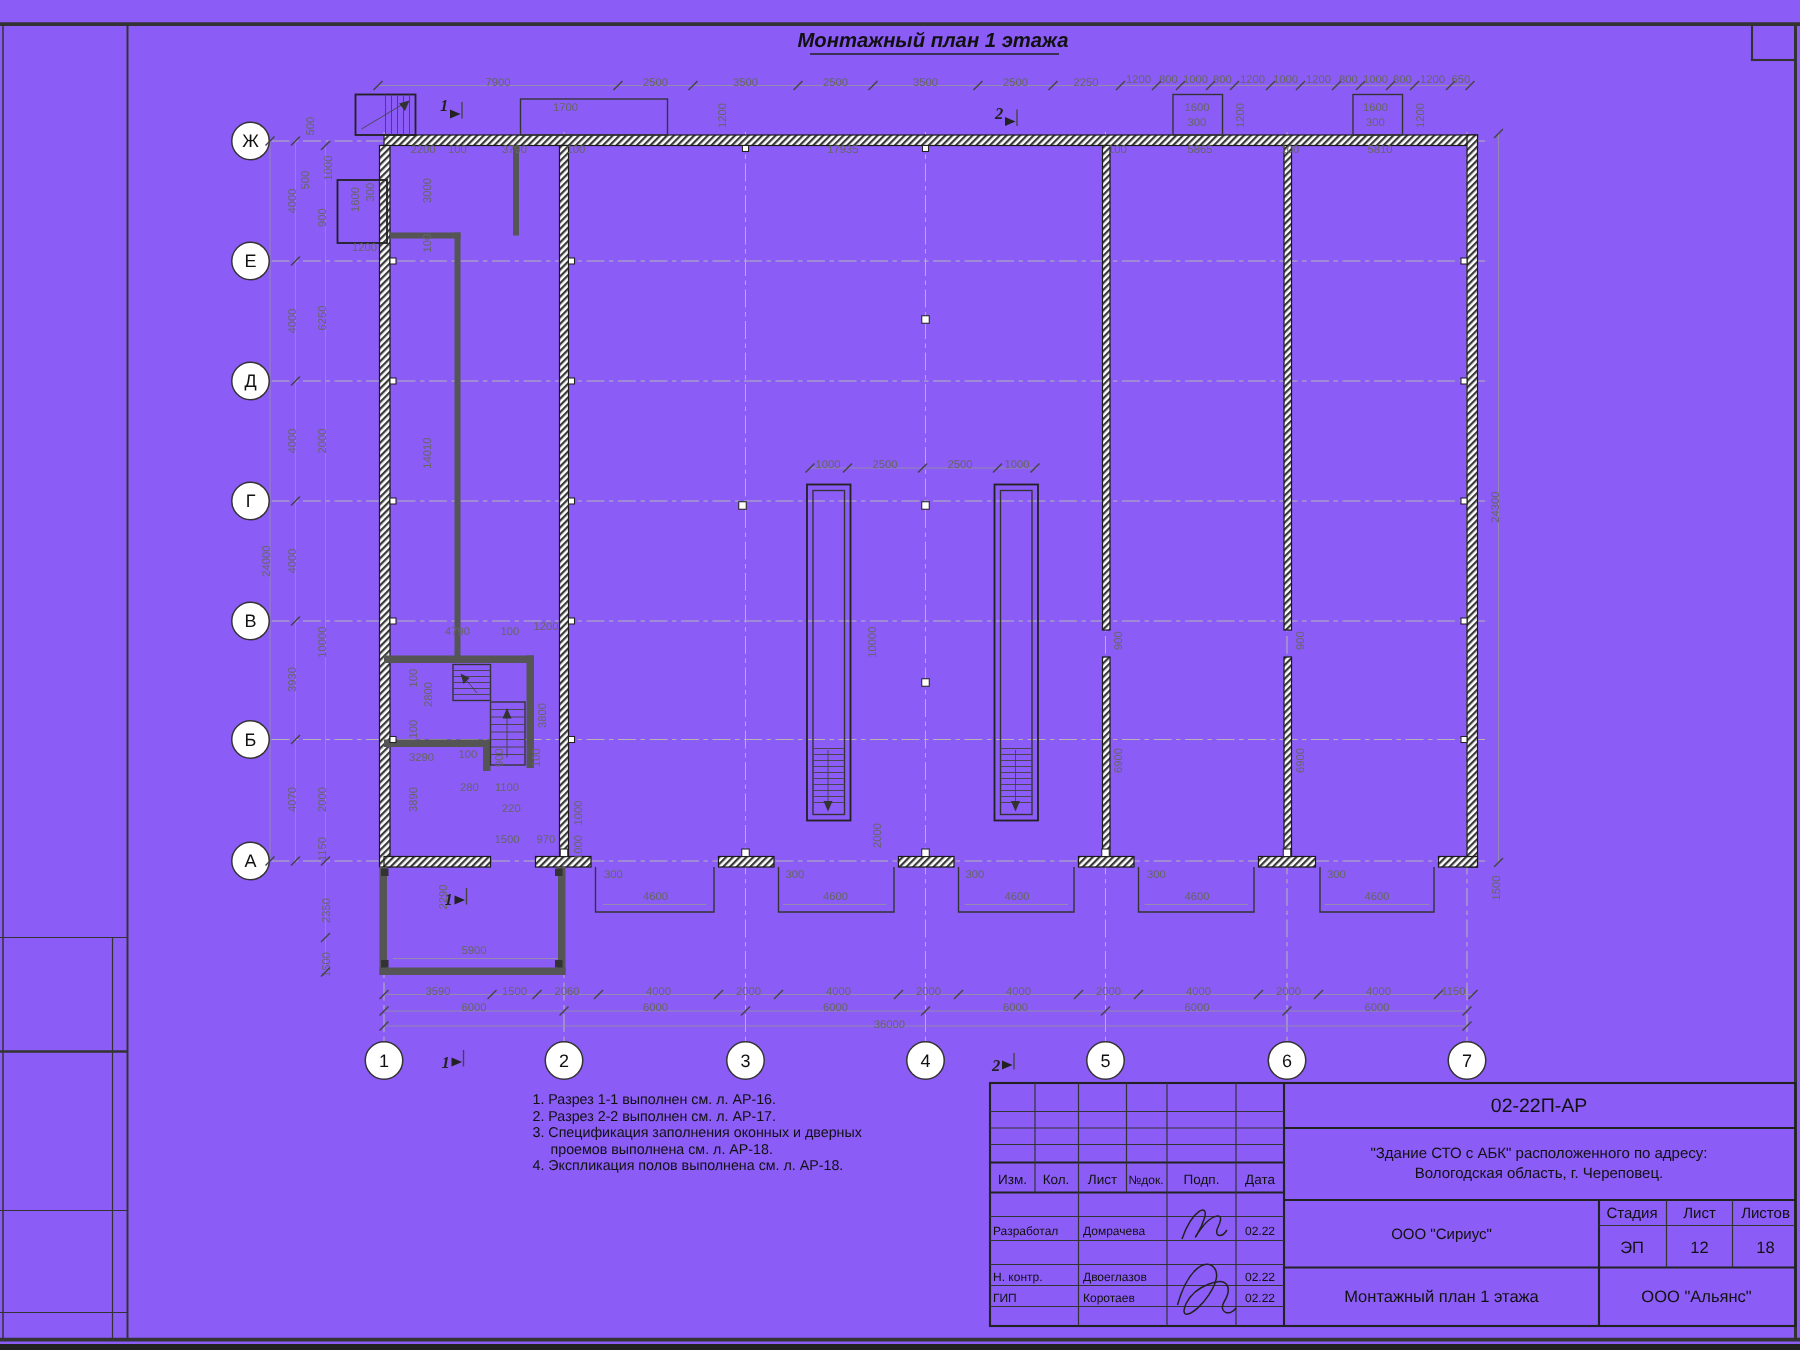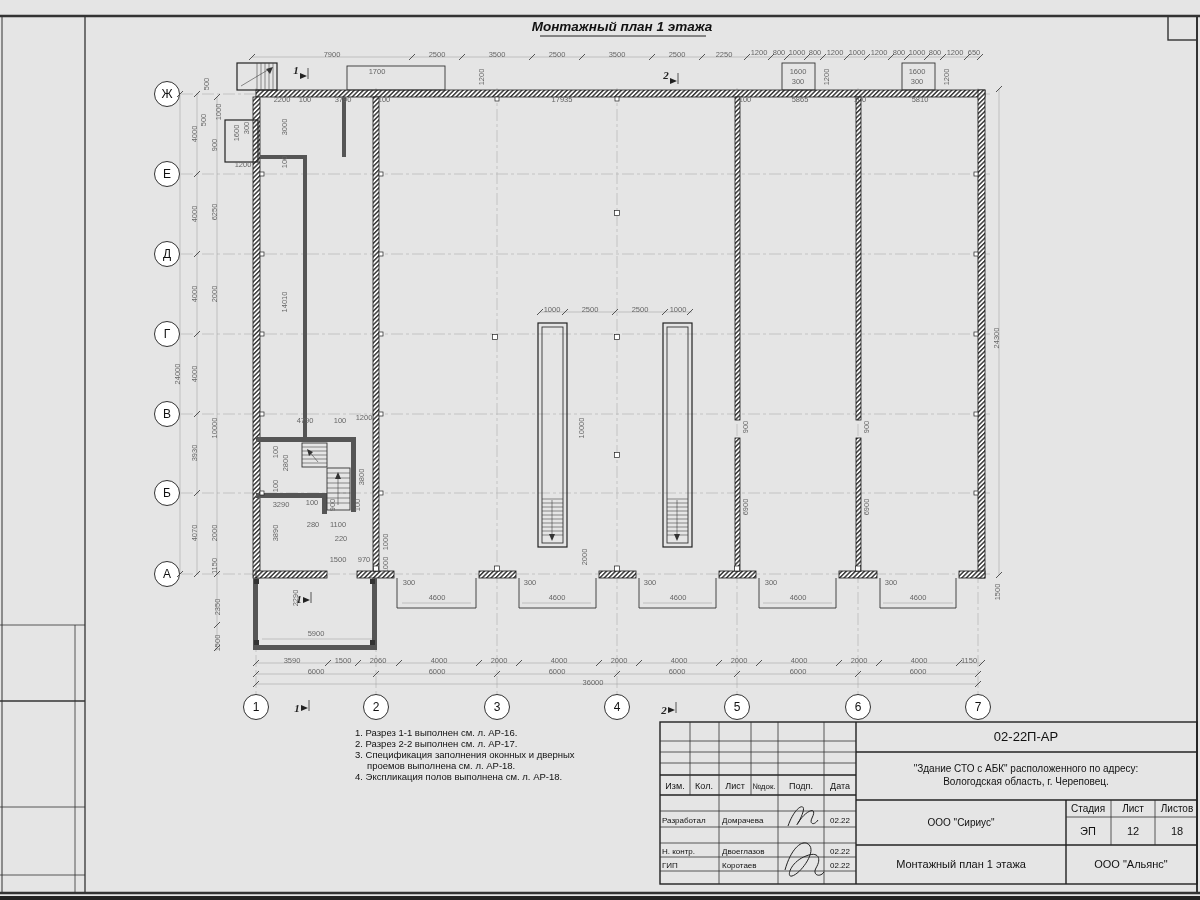--- a/index.html
+++ b/index.html
@@ -1,16 +1,16 @@
 <!DOCTYPE html>
 <html><head>
 <meta charset="utf-8">
 <style>
   html,body{margin:0;padding:0;background:#fff;}
-  #sheet{position:relative;width:1200px;height:900px;background:#e5e5e5;overflow:hidden;
+  #sheet{position:relative;width:1200px;height:900px;background:#8b5cf6;overflow:hidden;
          font-family:"Liberation Sans",sans-serif;}
   svg{position:absolute;left:0;top:0;}
   .dim{font:7.5px "Liberation Sans",sans-serif;fill:#666;text-anchor:middle;}
   .tick{stroke:#444;stroke-width:0.9;}
   .dl{stroke:#999;stroke-width:0.5;}
   .cl{stroke:#b5b5b5;stroke-width:0.7;stroke-dasharray:12 3 3 3;}
   .w{stroke:#1a1a1a;stroke-width:0.8;fill:url(#wh);}
   .pw{fill:#555;stroke:none;}
   .o{fill:none;stroke:#222;stroke-width:1.2;}
   .ol{fill:none;stroke:#333;stroke-width:0.9;}

